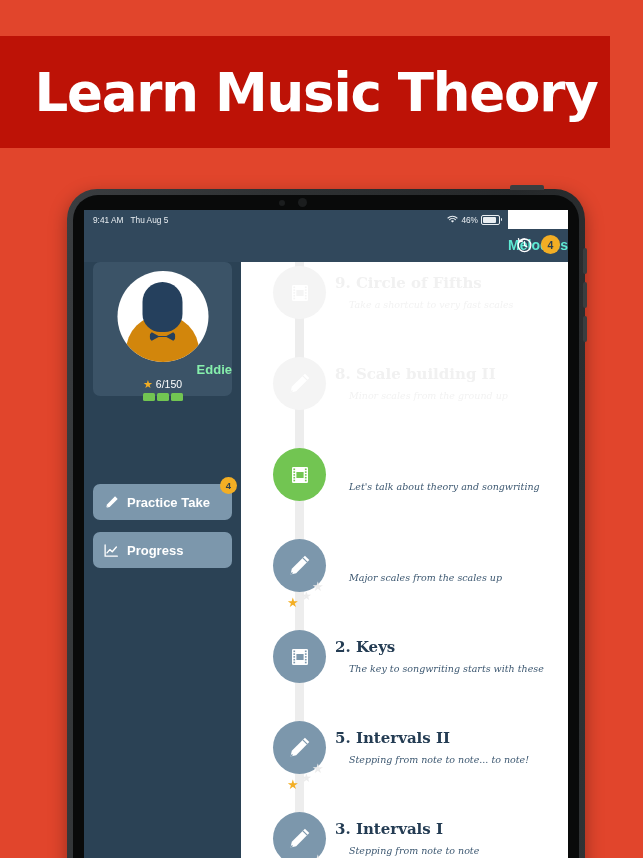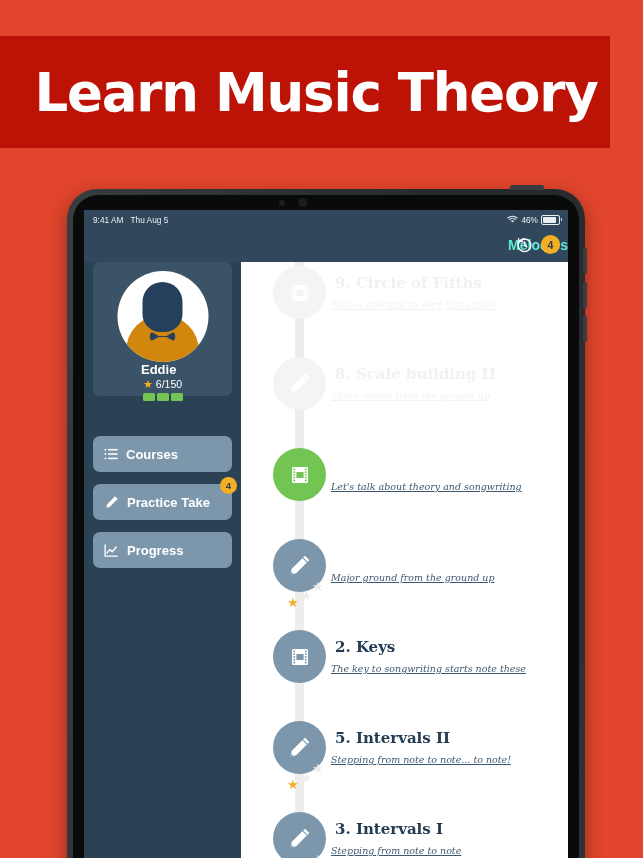--- a/index.html
+++ b/index.html
@@ -85,21 +85,21 @@
     width: 484px;
     height: 648px;
     overflow: hidden;
     background: #ffffff;
   }
 
   
   #status-bar {
     position: absolute;
     left: 0; top: 0;
-    width: 484px; height: 19px;
+    width: 424px; height: 19px;
     background: #31485c;
     color: #e9eef2;
     font-size: 8px;
     display: flex;
     align-items: center;
   }
   #status-left {
     position: absolute;
     left: 9px;
     display: flex;
@@ -217,22 +217,22 @@
     left: 50%; top: 60px;
     transform: translateX(-50%);
     width: 26px; height: 11px;
     background: #25405d;
     border-radius: 50%/100%;
     clip-path: polygon(0% 0%, 35% 45%, 65% 45%, 100% 0%, 100% 100%, 65% 55%, 35% 55%, 0% 100%);
   }
   #profile-name {
     position: absolute;
     left: 0; right: 0; top: 100px;
-    text-align: left;
-    color: #ffffff;
+    text-align: right;
+    color: #86efac;
     font-weight: bold;
     font-size: 13px;
     padding-left: 48px;
   }
   #profile-score {
     position: absolute;
     left: 0; right: 0; top: 116px;
     text-align: center;
     color: #ffffff;
     font-size: 10.5px;
@@ -324,27 +324,26 @@
     position: absolute;
     left: 94px; top: 14px;
     color: #243c53;
     font-family: "DejaVu Serif", serif;
     font-weight: bold;
     font-size: 15px;
     white-space: nowrap;
   }
   .lesson-desc {
     position: absolute;
-    left: 90px; top: 39px;
+    left: 108px; top: 39px;
     color: #3d5871;
     font-family: "DejaVu Serif", serif;
     font-style: italic;
     font-size: 9.5px;
     white-space: nowrap;
-    text-decoration: underline;
   }
   .lesson.locked .lesson-title { color: #f1f1f1; }
   .lesson.locked .lesson-desc  { color: #f2f2f2; }
   .stars {
     position: absolute;
     left: 32px; top: 48px;
     width: 64px; height: 30px;
     pointer-events: none;
   }
   .stars .st {
@@ -423,31 +422,20 @@
           <span class="star">★</span>
           <span>6/150</span>
         </div>
         <div id="profile-blocks">
           <span class="block-green"></span>
           <span class="block-green"></span>
           <span class="block-green"></span>
         </div>
       </div>
 
-      <div class="nav-btn" id="nav-btn-courses">
-        <svg width="14" height="14" viewBox="0 0 16 16">
-          <circle cx="1.6" cy="3" r="1.1" fill="#ffffff"></circle>
-          <circle cx="1.6" cy="8" r="1.1" fill="#ffffff"></circle>
-          <circle cx="1.6" cy="13" r="1.1" fill="#ffffff"></circle>
-          <rect x="4.6" y="2.2" width="11" height="1.7" fill="#ffffff"></rect>
-          <rect x="4.6" y="7.2" width="11" height="1.7" fill="#ffffff"></rect>
-          <rect x="4.6" y="12.2" width="11" height="1.7" fill="#ffffff"></rect>
-        </svg>
-        <span>Courses</span>
-      </div>
 
       <div class="nav-btn" id="nav-btn-practice">
         <svg width="15" height="15" viewBox="0 0 16 16">
           <path d="M11.8 1.4 l2.8 2.8 l-8.6 8.6 l-3.6 0.8 l0.8 -3.6 Z" fill="#ffffff"></path>
           <path d="M2.4 13.6 l1.1 -1.1" stroke="#7c97ac" stroke-width="0.9"></path>
         </svg>
         <span>Practice Take</span>
         <span class="nav-badge">4</span>
       </div>
 
@@ -526,21 +514,21 @@
             <path d="M17.2 2.6 l4.2 4.2 l-12.6 12.6 l-5.4 1.2 l1.2 -5.4 Z" fill="#ffffff"></path>
             <path d="M3.6 20.4 l1.7 -1.7" stroke="#7c97ac" stroke-width="1.2"></path>
             <path d="M15.2 4.6 l4.2 4.2" stroke="#7c97ac" stroke-width="1.1"></path>
           </svg>
         </div>
         <div class="stars">
           <span class="st s0 star-on">★</span>
           <span class="st s1 star-off">★</span>
           <span class="st s2 star-off">★</span>
         </div>
-        <div class="lesson-desc">Major ground from the ground up</div>
+        <div class="lesson-desc">Major scales from the scales up</div>
       </div>
 
       <div class="lesson" style="top:362px;">
         <div class="lesson-node node-blue">
           <svg width="24" height="24" viewBox="0 0 24 24">
             <rect x="4" y="4" width="16" height="16" rx="1.3" fill="#ffffff"></rect>
             <rect x="8.4" y="9" width="7.2" height="6" fill="#7c97ac"></rect>
             <g fill="#7c97ac">
               <rect x="5.4" y="5.5" width="1.7" height="1.6"></rect>
                 <rect x="5.4" y="8.3" width="1.7" height="1.6"></rect>
@@ -549,21 +537,21 @@
               <rect x="5.4" y="16.7" width="1.7" height="1.6"></rect>
               <rect x="16.9" y="5.5" width="1.7" height="1.6"></rect>
                 <rect x="16.9" y="8.3" width="1.7" height="1.6"></rect>
               <rect x="16.9" y="11.1" width="1.7" height="1.6"></rect>
                 <rect x="16.9" y="13.9" width="1.7" height="1.6"></rect>
               <rect x="16.9" y="16.7" width="1.7" height="1.6"></rect>
             </g>
           </svg>
         </div>
         <div class="lesson-title">2. Keys</div>
-        <div class="lesson-desc">The key to songwriting starts note these</div>
+        <div class="lesson-desc">The key to songwriting starts with these</div>
       </div>
 
       <div class="lesson" style="top:453px;">
         <div class="lesson-node node-blue">
           <svg width="25" height="25" viewBox="0 0 24 24">
             <path d="M17.2 2.6 l4.2 4.2 l-12.6 12.6 l-5.4 1.2 l1.2 -5.4 Z" fill="#ffffff"></path>
             <path d="M3.6 20.4 l1.7 -1.7" stroke="#7c97ac" stroke-width="1.2"></path>
             <path d="M15.2 4.6 l4.2 4.2" stroke="#7c97ac" stroke-width="1.1"></path>
           </svg>
         </div>

